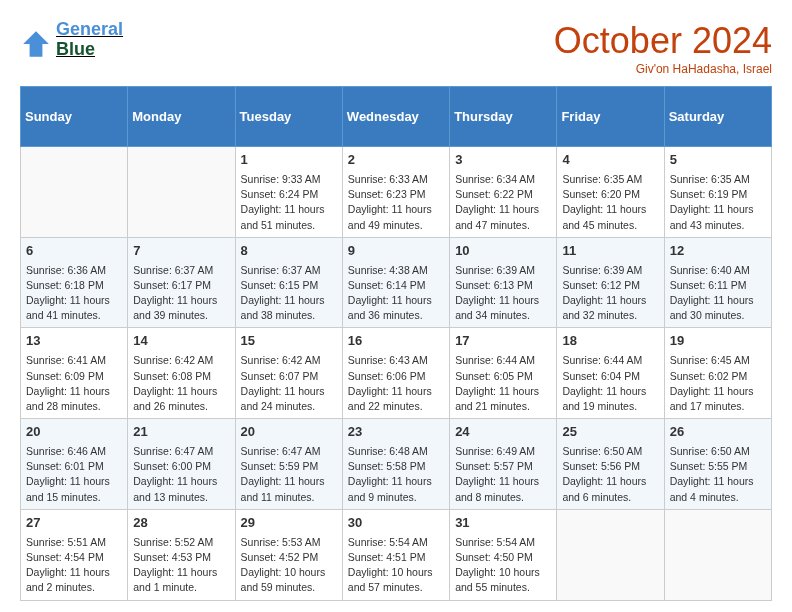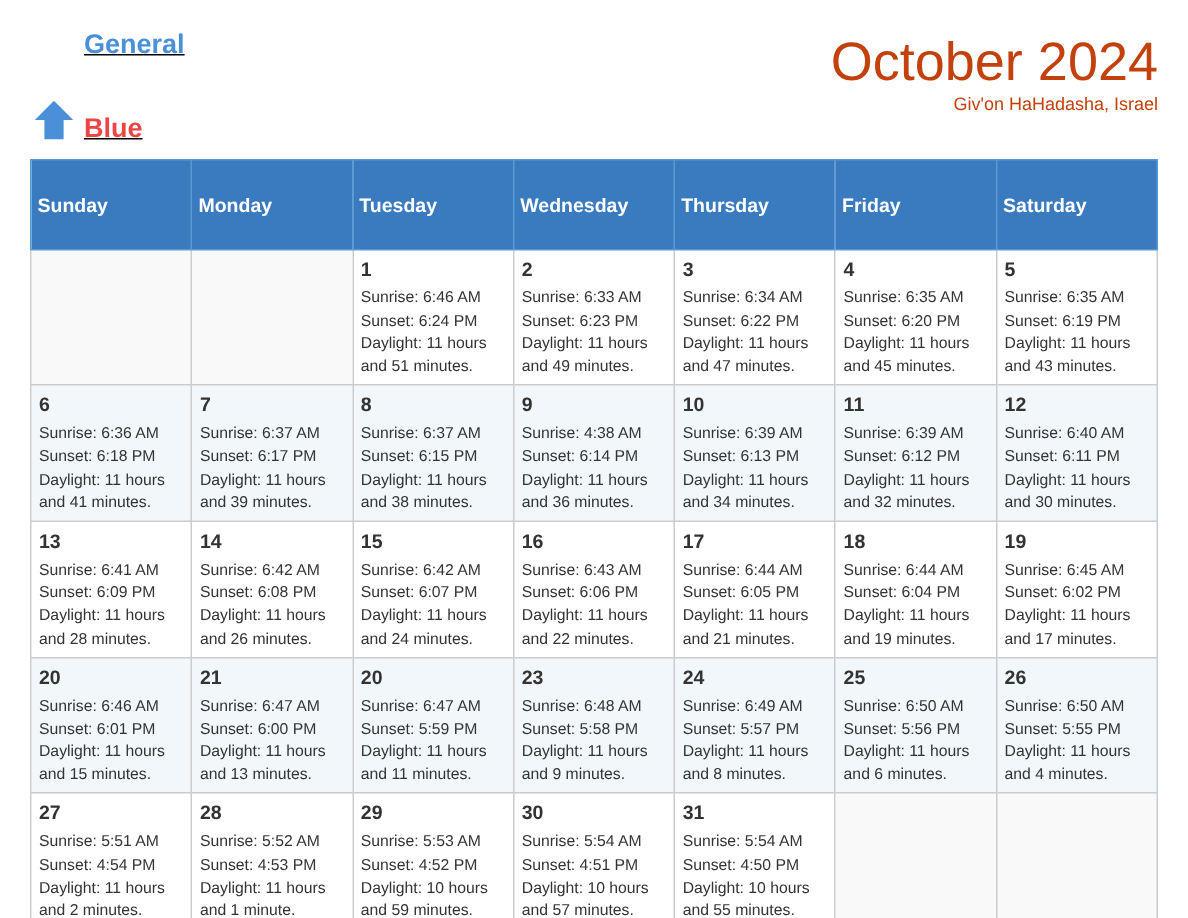--- a/index.html
+++ b/index.html
@@ -96,21 +96,21 @@
 </head>
 <body>
 
 <div class="header">
   <div class="logo">
     <svg class="logo-icon" viewBox="0 0 40 40" xmlns="http://www.w3.org/2000/svg">
       <polygon points="20,4 36,20 28,20 28,36 12,36 12,20 4,20" fill="#4a90d9"></polygon>
     </svg>
     <div class="logo-text">
       <div><span>General</span></div>
-      <div style="color:#ef4444;margin-top:36px;">Blue</div>
+      <div style="color:#14532d;">Blue</div>
     </div>
   </div>
   <div class="title-block">
     <div class="month-title">October 2024</div>
     <div class="location-title">Giv'on HaHadasha, Israel</div>
   </div>
 </div>
 
 <table>
   <thead>
@@ -123,21 +123,21 @@
         <th>Friday</th>
         <th>Saturday</th>
       </tr>
   </thead>
   <tbody id="calendar-body">
   <tr>
         <td class="empty"></td>
         <td class="empty"></td>
         <td>
           <span class="day-num">1</span>
-          <div class="day-info">Sunrise: 6:46 AM
+          <div class="day-info">Sunrise: 9:33 AM
 Sunset: 6:24 PM
 Daylight: 11 hours and 51 minutes.</div>
         </td>
         <td>
           <span class="day-num">2</span>
           <div class="day-info">Sunrise: 6:33 AM
 Sunset: 6:23 PM
 Daylight: 11 hours and 49 minutes.</div>
         </td>
         <td>

